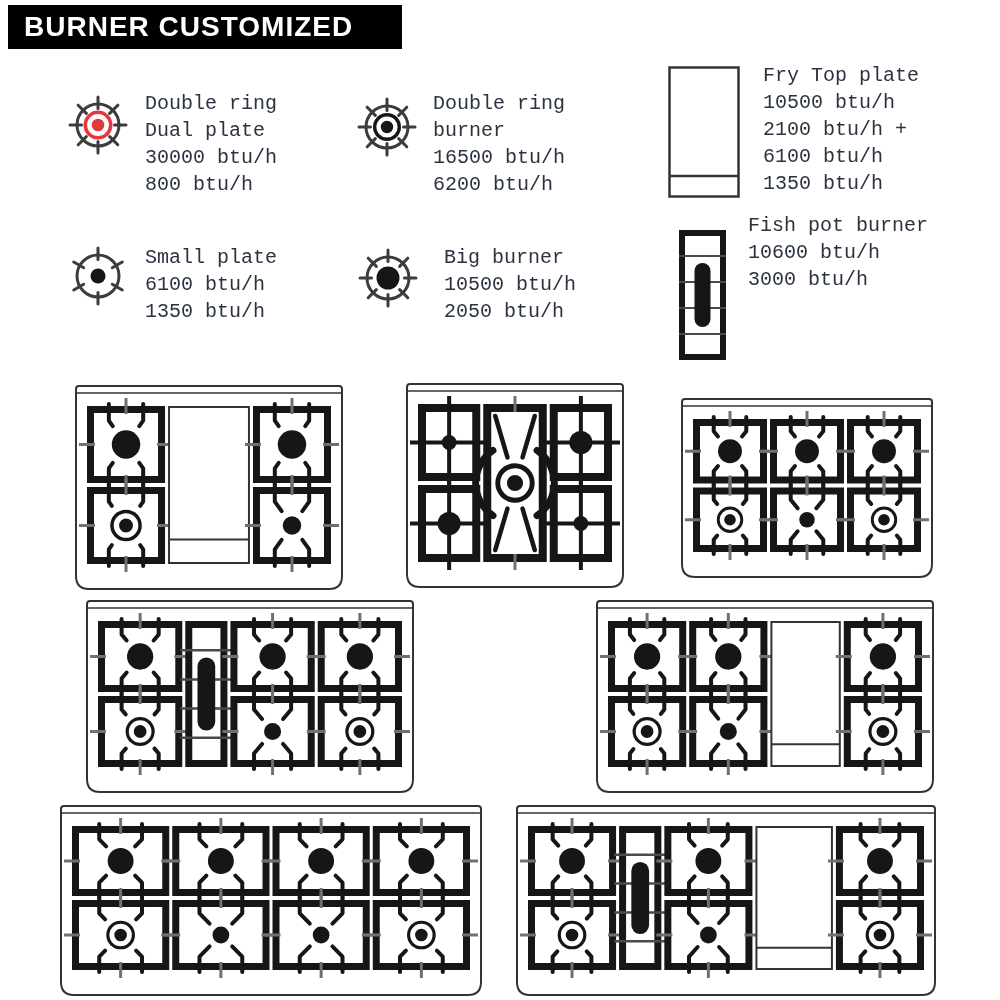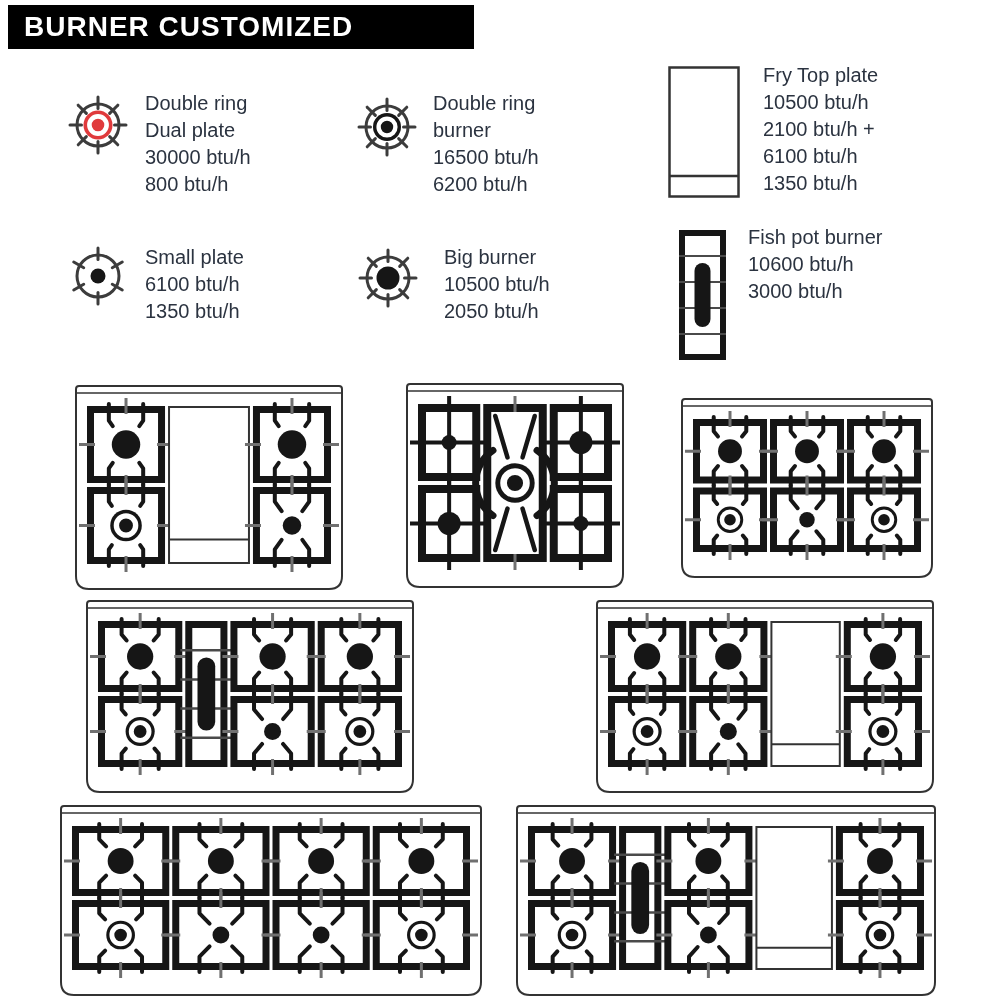--- a/index.html
+++ b/index.html
@@ -1,23 +1,23 @@
 <!DOCTYPE html>
 <html><head>
 <meta charset="utf-8">
 <style>
   html,body{margin:0;padding:0;background:#ffffff;}
   #canvas{position:relative;width:1000px;height:1000px;background:#ffffff;overflow:hidden;
           font-family:"Liberation Sans", sans-serif;}
-  .title-bar{position:absolute;left:8px;top:5px;width:466px;height:44px;background:#000000;
+  .title-bar{position:absolute;left:8px;top:5px;width:394px;height:44px;background:#000000;
              color:#ffffff;font-weight:700;font-size:28px;letter-spacing:1px;
              display:flex;align-items:center;padding-left:16px;box-sizing:border-box;}
   .legend-item{position:absolute;}
   .legend-icon{position:absolute;}
-  .legend-text{position:absolute;color:#2b3340;font-size:20px;line-height:27px;white-space:nowrap;}
+  .legend-text{position:absolute;color:#2b3340;font-size:20px;line-height:27px;white-space:nowrap;font-family:Liberation Mono, monospace;}
   .cooktop{position:absolute;}
   svg{display:block;}
 </style>
 </head>
 <body>
 
 <div id="canvas">
   <div class="title-bar">BURNER CUSTOMIZED</div>
   <div id="legend">
       <div class="legend-item">
@@ -125,21 +125,21 @@
         <div class="legend-icon" style="left: 679px; top: 230px;">
           <svg width="47" height="130" viewBox="0 0 47 130">
             <rect x="3" y="3" width="41" height="124" fill="#ffffff" stroke="#161616" stroke-width="6"></rect>
             <line x1="-1" y1="26" x2="48" y2="26" stroke="#4a4a4a" stroke-width="2" stroke-linecap="butt"></line>
             <line x1="-1" y1="52" x2="48" y2="52" stroke="#4a4a4a" stroke-width="2" stroke-linecap="butt"></line>
             <line x1="-1" y1="78" x2="48" y2="78" stroke="#4a4a4a" stroke-width="2" stroke-linecap="butt"></line>
             <line x1="-1" y1="104" x2="48" y2="104" stroke="#4a4a4a" stroke-width="2" stroke-linecap="butt"></line>
             <rect x="15.5" y="33" width="16" height="64" rx="8" fill="#161616"></rect>
           </svg>
         </div>
-        <div class="legend-text" style="left: 748px; top: 224px;">
+        <div class="legend-text" style="left: 748px; top: 212px;">
           <div>Fish pot burner</div>
           <div>10600 btu/h</div>
           <div>3000 btu/h</div>
         </div>
       </div>
     </div>
   <div id="cooktops">
       <div class="cooktop" style="left: 75px; top: 385px;">
         <svg width="268" height="205" viewBox="0 0 268 205">
           <path d="M 4 1 H 264 Q 267 1 267 4 V 191 Q 267 204 254 204 H 14 Q 1 204 1 191 V 4 Q 1 1 4 1 Z" fill="#ffffff" stroke="#333333" stroke-width="2"></path>

